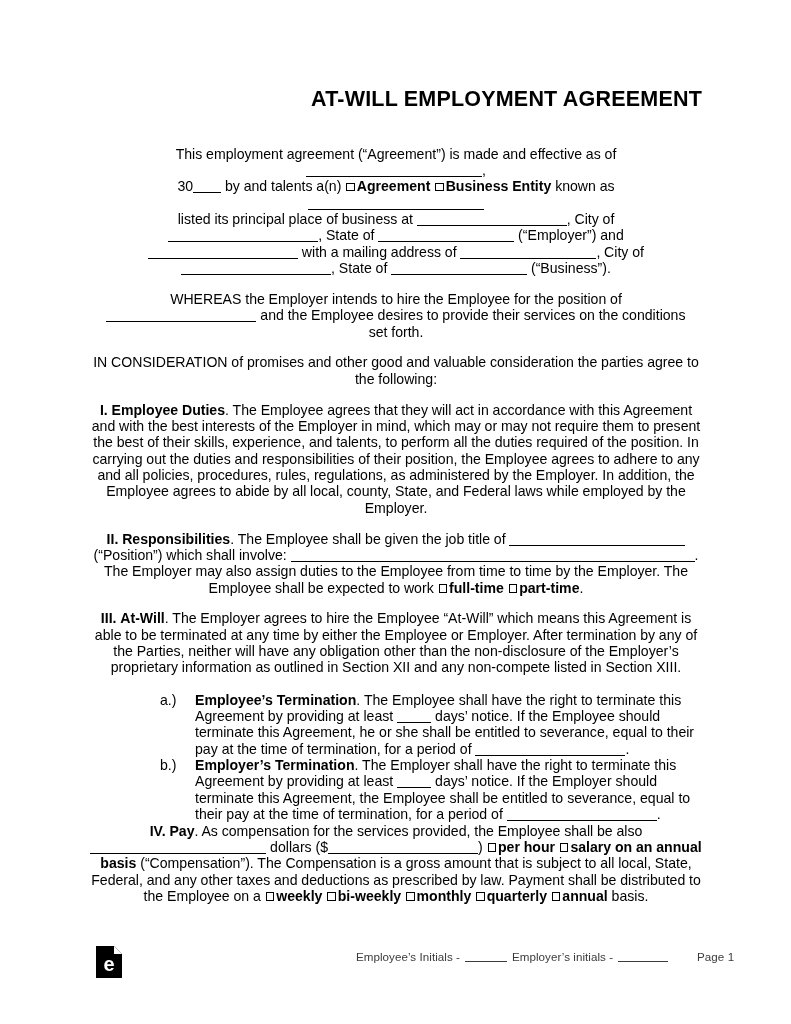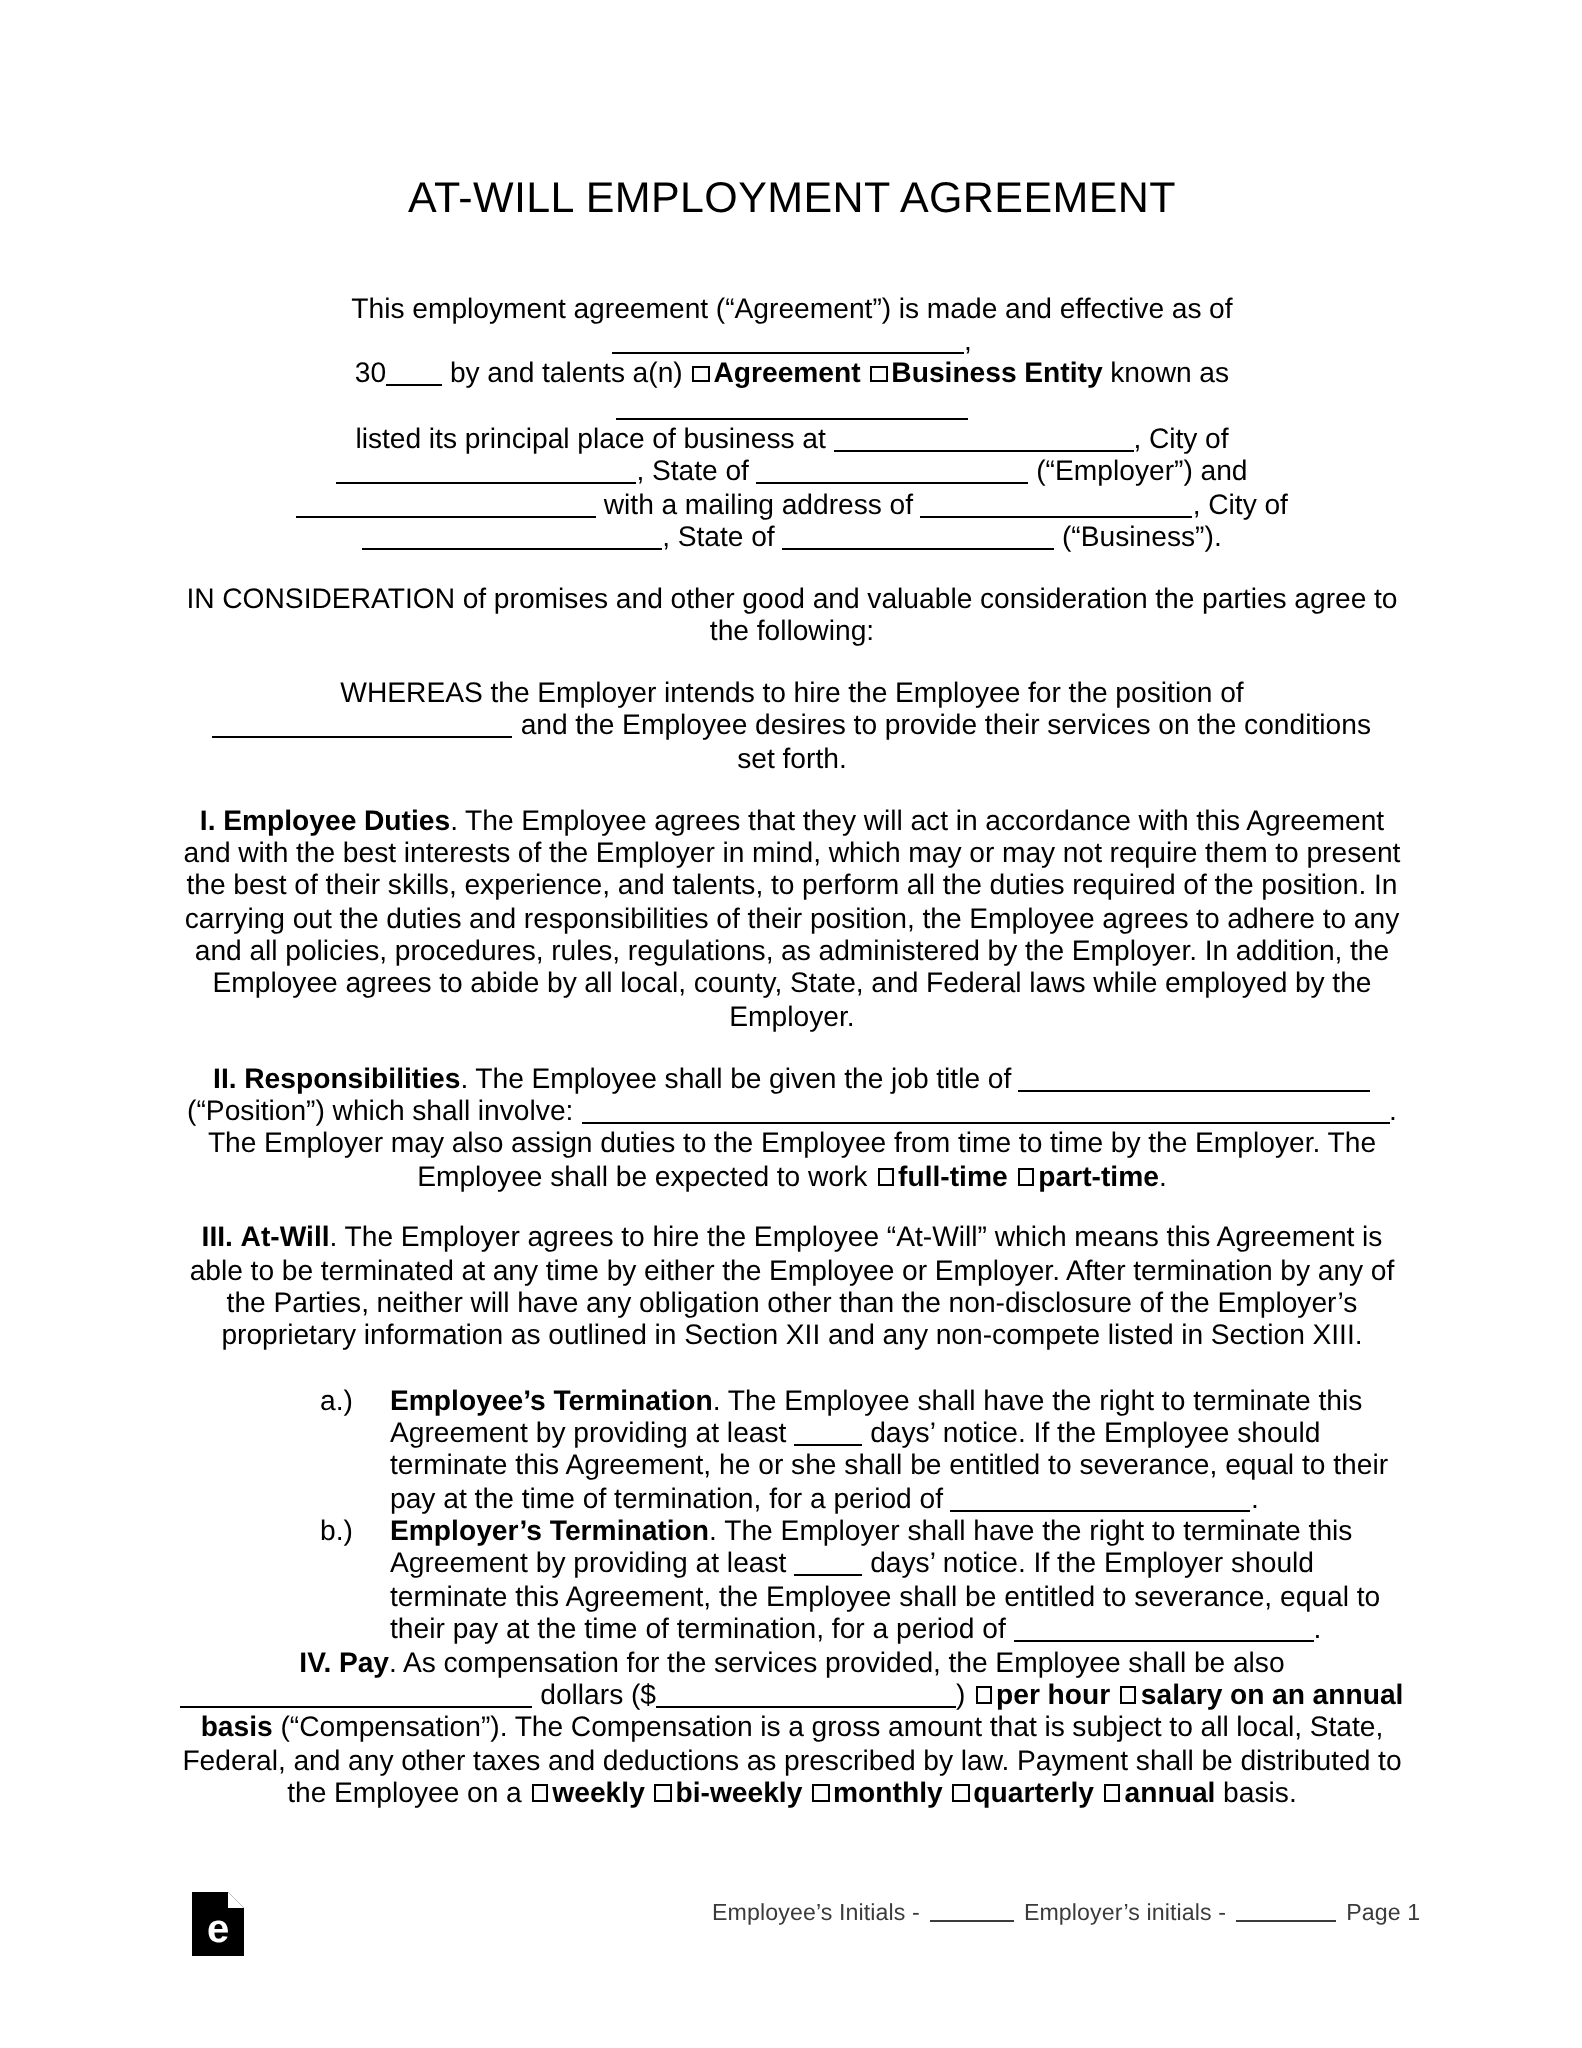--- a/index.html
+++ b/index.html
@@ -23,22 +23,22 @@
     background: #fff;
   }
   .content {
     position: absolute;
     left: 90px;
     top: 88px;
     width: 612px;
   }
   .doc-title {
     font-size: 21.5px;
-    font-weight: normal;
-    text-align: center;
+    font-weight: bold;
+    text-align: right;
     letter-spacing: 0.2px;
     margin: 0 0 34px 0;
     line-height: 1.1;
   }
   p.para {
     font-size: 14.1px;
     line-height: 16.35px;
     margin: 0 0 14.5px 0;
     text-align: center;
     word-spacing: -0.1px;
@@ -111,44 +111,45 @@
   }
   .footer-line .fblank {
     display: inline-block;
     border-bottom: 1px solid #3b3b3b;
     height: 10px;
     vertical-align: -1px;
   }
   .fb-a { width: 42px; margin: 0 5px; }
   .fb-b { width: 50px; margin: 0 5px; }
   .page-num {
+    margin-left: 24px;
   }
   .sp-after { margin-bottom: 14.5px; }
 </style>
 </head>
 <body>
 
 <div class="page">
 
   <div class="content">
 
     <h1 class="doc-title">AT-WILL EMPLOYMENT AGREEMENT</h1>
 
     <p class="para"><span>This employment agreement (“Agreement”) is made and effective as of</span> <span class="blank bl-xl"></span><span>,</span><br>
     <span>30</span><span class="blank bl-xs"></span> <span>by and talents a(n)</span> <span class="cb"></span><span class="b">Agreement</span> <span class="cb"></span><span class="b">Business Entity</span> <span>known as</span> <span class="blank bl-xl"></span><br>
     <span>listed its principal place of business at</span> <span class="blank bl-l"></span><span>, City of</span><br>
     <span class="blank bl-l"></span><span>, State of</span> <span class="blank bl-m2"></span> <span>(“Employer”) and</span><br>
     <span class="blank bl-l"></span> <span>with a mailing address of</span> <span class="blank bl-m2"></span><span>, City of</span><br>
     <span class="blank bl-l"></span><span>, State of</span> <span class="blank bl-m2"></span> <span>(“Business”).</span></p>
 
-    <p class="para">IN CONSIDERATION of promises and other good and valuable consideration the parties agree to the following:</p>
-
     <p class="para"><span>WHEREAS the Employer intends to hire the Employee for the position of</span><br>
     <span class="blank bl-l"></span> <span>and the Employee desires to provide their services on the conditions</span><br>
     <span>set forth.</span></p>
+
+    <p class="para">IN CONSIDERATION of promises and other good and valuable consideration the parties agree to the following:</p>
 
     <p class="para"><span class="b">I.</span> <span class="b">Employee Duties</span><span>. The Employee agrees that they will act in accordance with this Agreement and with the best interests of the Employer in mind, which may or may not require them to present the best of their skills, experience, and talents, to perform all the duties required of the position. In carrying out the duties and responsibilities of their position, the Employee agrees to adhere to any and all policies, procedures, rules, regulations, as administered by the Employer. In addition, the Employee agrees to abide by all local, county, State, and Federal laws while employed by the Employer.</span></p>
 
     <p class="para"><span class="b">II.</span> <span class="b">Responsibilities</span><span>. The Employee shall be given the job title of</span> <span class="blank bl-xl"></span><br>
     <span>(“Position”) which shall involve:</span> <span class="blank bl-long"></span><span>.</span><br>
     <span>The Employer may also assign duties to the Employee from time to time by the Employer. The Employee shall be expected to work</span> <span class="cb"></span><span class="b">full-time</span> <span class="cb"></span><span class="b">part-time</span><span>.</span></p>
 
     <p class="para tight sp-after"><span class="b">III.</span> <span class="b">At-Will</span><span>. The Employer agrees to hire the Employee “At-Will” which means this Agreement is able to be terminated at any time by either the Employee or Employer. After termination by any of the Parties, neither will have any obligation other than the non-disclosure of the Employer’s proprietary information as outlined in Section XII and any non-compete listed in Section XIII.</span></p>
 
     <ol class="sublist sp-after">

